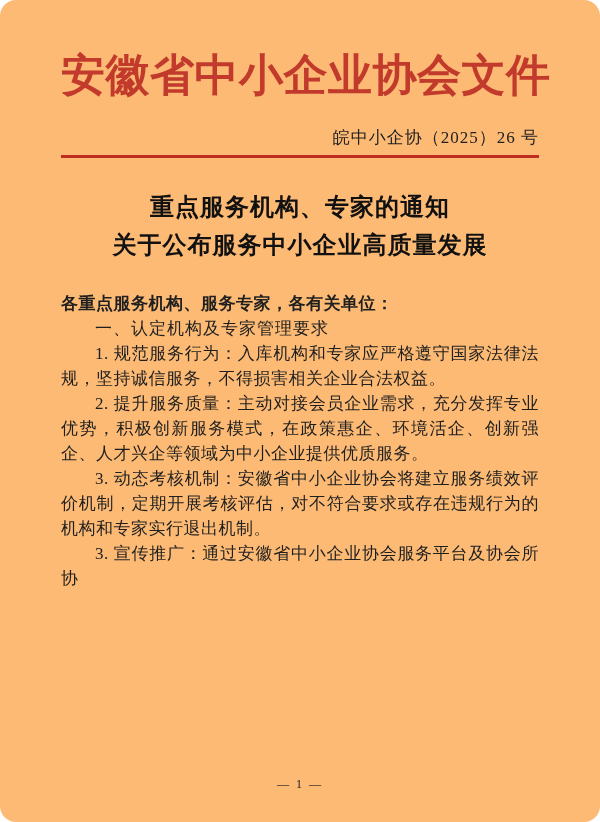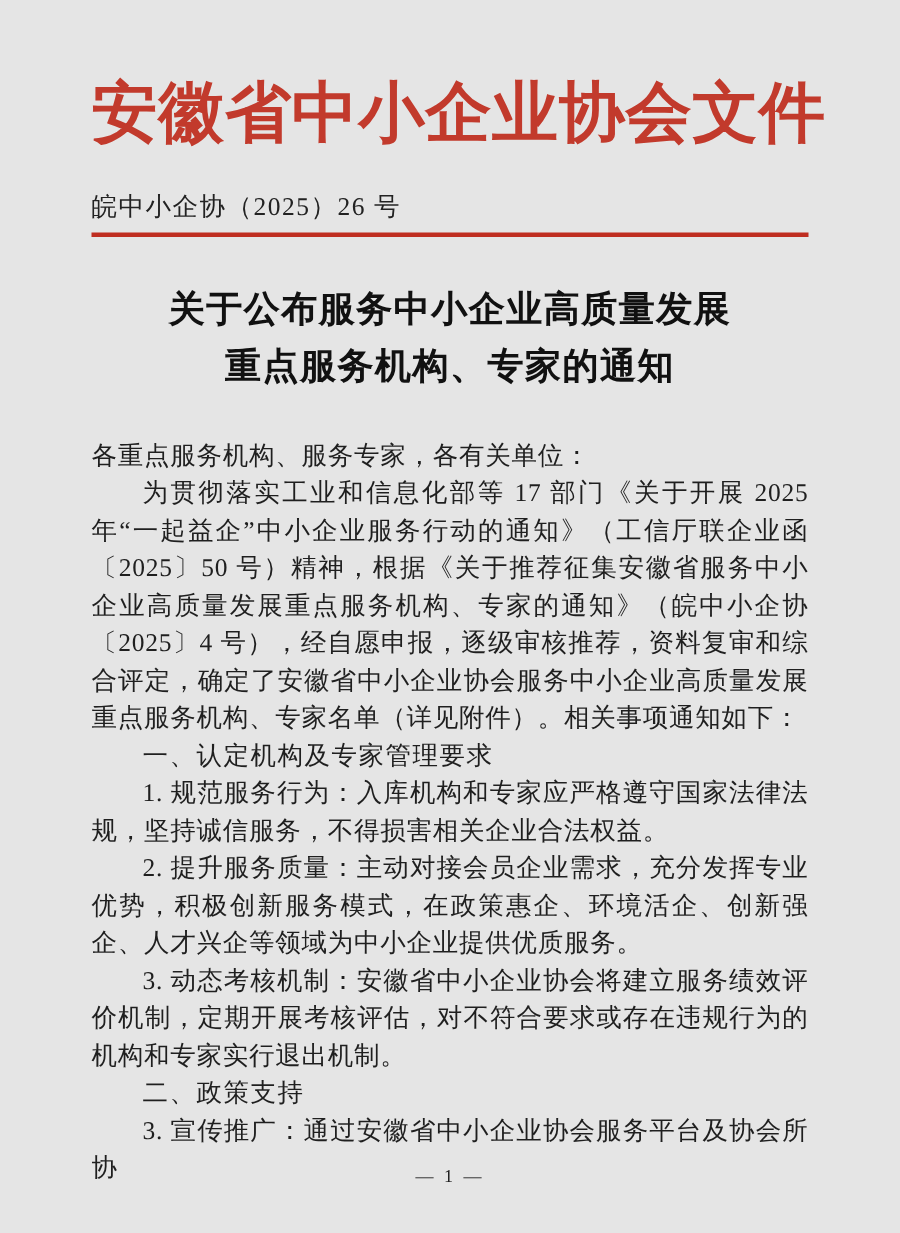--- a/index.html
+++ b/index.html
@@ -5,41 +5,42 @@
   html, body {
     margin: 0;
     padding: 0;
     background: #ffffff;
   }
   .page {
     position: relative;
     width: 600px;
     height: 822px;
     margin: 0 auto;
-    background: #e5e5e5;
+    background: #fdba74;
     overflow: hidden;
     box-sizing: border-box;
     padding: 50px 61px 0 61px;
     font-family: "Liberation Serif", "DejaVu Serif", serif;
     color: #1f1f1f;
+    border-radius: 16px;
   }
   .org-title {
     margin: 0;
     text-align: center;
     font-size: 44px;
     line-height: 52px;
     font-weight: 700;
     letter-spacing: 0.5px;
     color: #c23a2c;
     font-family: "Liberation Serif", "DejaVu Serif", serif;
     white-space: nowrap;
   }
   .doc-number {
     margin-top: 26px;
-    text-align: left;
+    text-align: right;
     font-size: 17px;
     line-height: 20px;
     letter-spacing: 1px;
     color: #222222;
   }
   .red-divider {
     margin-top: 7px;
     height: 3px;
     width: 100%;
     background: #bf2d20;
@@ -57,21 +58,21 @@
     margin-top: 27px;
     font-size: 17px;
     line-height: 25px;
   }
   .body-text p {
     margin: 0;
     text-align: justify;
   }
   .salutation {
     font-family: "Liberation Sans", "DejaVu Sans", sans-serif;
-    font-weight: 400;
+    font-weight: 700;
     letter-spacing: 0.5px;
   }
   .para {
     text-indent: 2em;
     letter-spacing: 0.5px;
   }
   .section-heading {
     text-indent: 2em;
     font-weight: 400;
     letter-spacing: 1px;
@@ -92,37 +93,35 @@
 
 <div class="page">
 
   <h1 class="org-title">安徽省中小企业协会文件</h1>
 
   <div class="doc-number">皖中小企协（2025）26 号</div>
 
   <div class="red-divider"></div>
 
   <h2 class="doc-title">
+    <div>重点服务机构、专家的通知</div>
     <div>关于公布服务中小企业高质量发展</div>
-    <div>重点服务机构、专家的通知</div>
   </h2>
 
   <div class="body-text">
     <p class="salutation">各重点服务机构、服务专家，各有关单位：</p>
 
-    <p class="para">为贯彻落实工业和信息化部等 17 部门《关于开展 2025 年“一起益企”中小企业服务行动的通知》（工信厅联企业函〔2025〕50 号）精神，根据《关于推荐征集安徽省服务中小企业高质量发展重点服务机构、专家的通知》（皖中小企协〔2025〕4 号），经自愿申报，逐级审核推荐，资料复审和综合评定，确定了安徽省中小企业协会服务中小企业高质量发展重点服务机构、专家名单（详见附件）。相关事项通知如下：</p>
 
     <p class="section-heading">一、认定机构及专家管理要求</p>
 
     <p class="para">1. 规范服务行为：入库机构和专家应严格遵守国家法律法规，坚持诚信服务，不得损害相关企业合法权益。</p>
 
     <p class="para">2. 提升服务质量：主动对接会员企业需求，充分发挥专业优势，积极创新服务模式，在政策惠企、环境活企、创新强企、人才兴企等领域为中小企业提供优质服务。</p>
 
     <p class="para">3. 动态考核机制：安徽省中小企业协会将建立服务绩效评价机制，定期开展考核评估，对不符合要求或存在违规行为的机构和专家实行退出机制。</p>
 
-    <p class="section-heading">二、政策支持</p>
 
     <p class="para">3. 宣传推广：通过安徽省中小企业协会服务平台及协会所协</p>
   </div>
 
   <div class="page-number">— 1 —</div>
 
 </div>
 
 </body></html>

